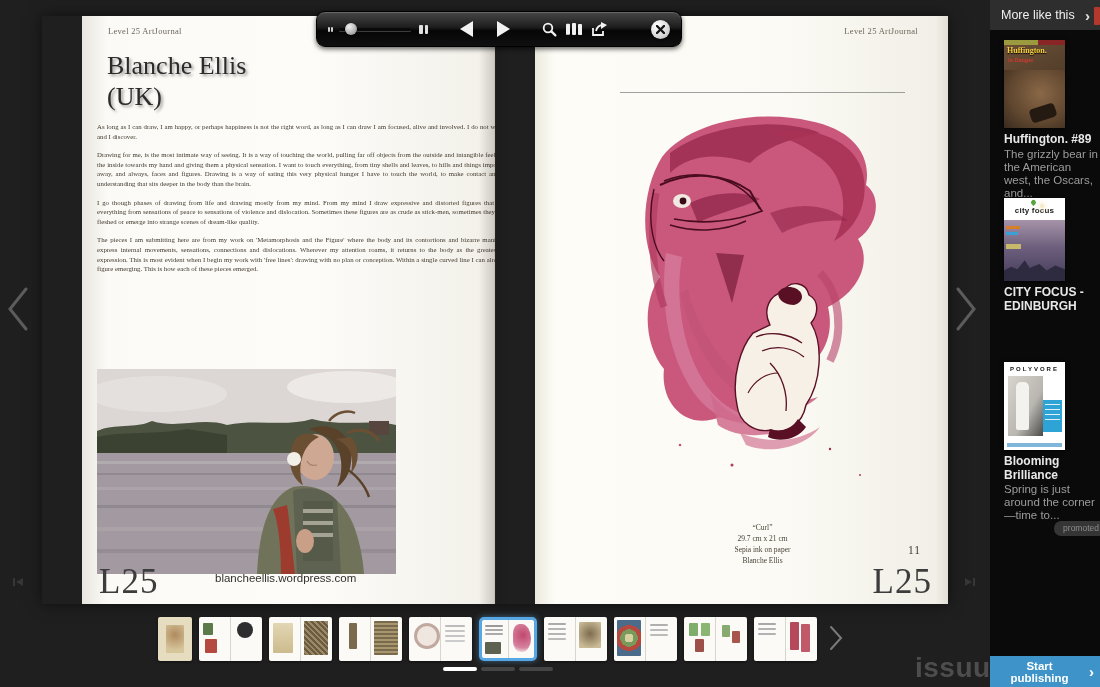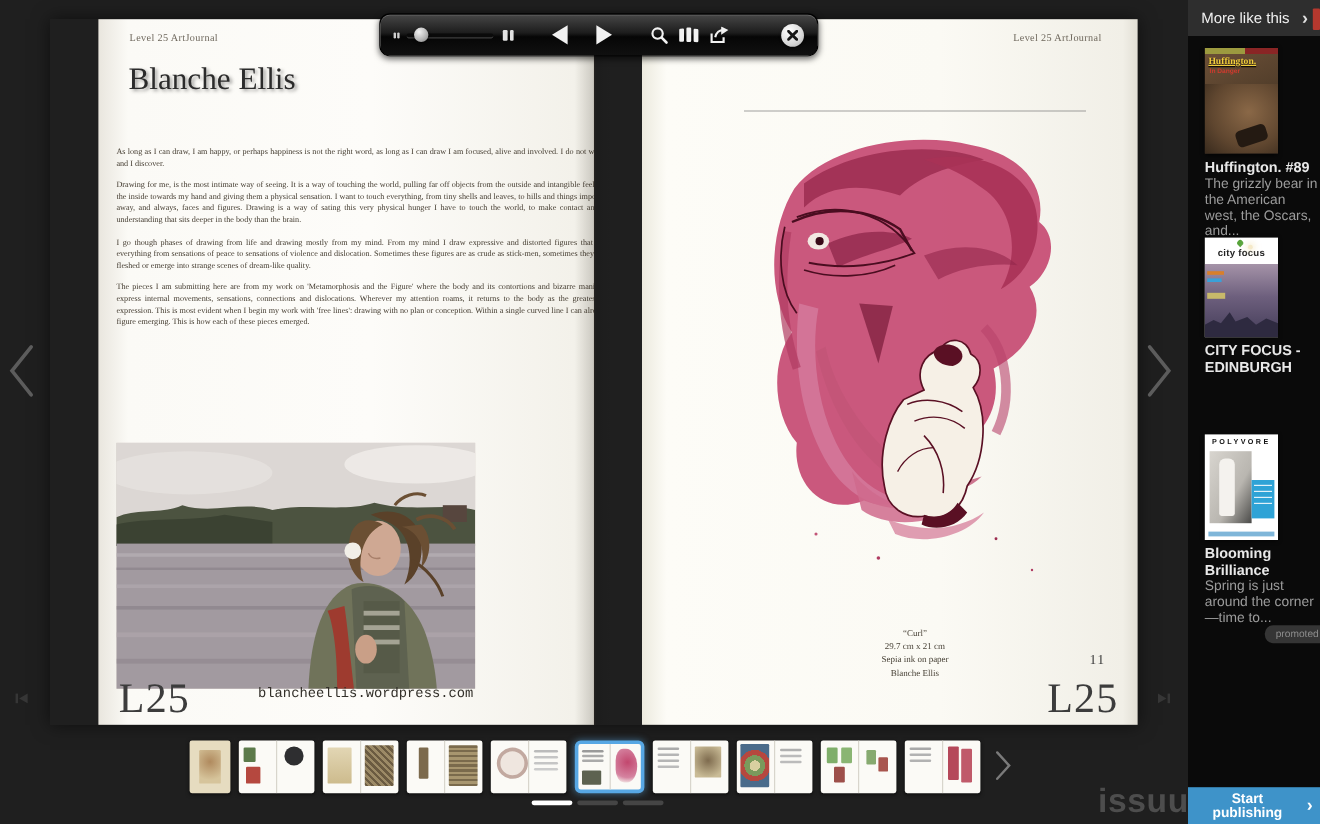--- a/index.html
+++ b/index.html
@@ -21,21 +21,21 @@
   .page.right .running-head{right:30px;}
 
   #article-title{position:absolute;left:25px;top:34px;font-family:"Liberation Serif",serif;font-size:26px;line-height:31px;color:#2b2b2b;text-shadow:2px 2px 3px rgba(0,0,0,.38);}
   #article-body{position:absolute;left:15px;top:106px;width:425px;font-family:"Liberation Serif",serif;font-size:6.8px;line-height:9.6px;color:#423a2e;text-align:justify;}
   #article-body p{margin:0 0 9px 0;}
 
   #artist-photo{position:absolute;left:15px;top:353px;width:299px;height:205px;background:#cfc8c4;}
   .brandmark{position:absolute;font-family:"Liberation Serif",serif;font-size:35px;color:#3c3c3c;letter-spacing:1px;}
   #brandmark-left{left:17px;top:546px;}
   #brandmark-right{right:16px;top:546px;}
-  #artist-site{position:absolute;left:133px;top:556px;font-family:Liberation Mono, monospace;font-size:11.5px;color:#33302a;}
+  #artist-site{position:absolute;left:133px;top:556px;font-family:Liberation Sans, sans-serif;font-size:11.5px;color:#33302a;}
 
   #artwork{position:absolute;left:85px;top:76px;width:285px;height:402px;border-top:1px solid rgba(110,110,110,.65);}
   #artwork-caption{position:absolute;left:150px;top:506px;width:155px;text-align:center;font-family:"Liberation Serif",serif;font-size:7.5px;line-height:11px;color:#4a4439;}
   #page-number{position:absolute;left:373px;top:528px;font-family:"Liberation Serif",serif;font-size:11.5px;color:#3a3a3a;letter-spacing:1px;}
 
   
   #toolbar{position:absolute;left:316px;top:11px;width:366px;height:36px;border-radius:9px;
     background:linear-gradient(#474747,#1d1d1d 45%,#060606 55%,#101010);border:1px solid #000;
     box-shadow:0 2px 5px rgba(0,0,0,.6), inset 0 1px 0 rgba(255,255,255,.18);
     display:flex;align-items:center;padding:0 11px;box-sizing:border-box;}
@@ -100,21 +100,21 @@
   .side-item{position:absolute;left:14px;width:92px;cursor:pointer;}
   #side-item-1{top:40px;} #side-item-2{top:198px;} #side-item-3{top:362px;}
   .cover{position:relative;width:61px;box-shadow:0 1px 4px rgba(0,0,0,.8);overflow:hidden;}
   .side-title{margin-top:5px;color:#e8e8e8;font-size:12px;font-weight:bold;line-height:13.5px;width:96px;}
   .side-desc{margin-top:1px;color:#9c9c9c;font-size:11.5px;line-height:13px;width:96px;}
   .promoted-badge{position:absolute;right:-8px;bottom:-14px;background:#353535;color:#8d8d8d;font-size:8.5px;padding:1px 9px;border-radius:7px;}
 
   
   #cover-huff{height:88px;background:linear-gradient(155deg,#6e5138 0%,#55402c 45%,#30241b 100%);}
   #cover-huff .topstrip{position:absolute;left:0;top:0;width:61px;height:5px;background:linear-gradient(90deg,#9c9a3f 0 55%,#8a2525 55% 100%);}
-  #cover-huff .masthead{position:absolute;left:3px;top:6px;font-family:"Liberation Serif",serif;font-weight:bold;font-size:8px;color:#f3cf3d;text-shadow:0 1px 1px #000;text-decoration:underline;}
+  #cover-huff .masthead{position:absolute;left:3px;top:6px;font-family:"Liberation Serif",serif;font-weight:bold;font-size:8px;color:#f3cf3d;text-shadow:0 1px 1px #000;}
   #cover-huff .tagline{position:absolute;left:4px;top:17px;font-weight:bold;font-size:5.5px;color:#cf3a2e;}
   #cover-huff .bear{position:absolute;left:0;bottom:0;width:61px;height:58px;background:radial-gradient(ellipse at 60% 40%,#8a6847,#5f462f 60%,#382a1d 100%);}
   #cover-huff .snout{position:absolute;left:26px;bottom:8px;width:26px;height:14px;background:#241a12;transform:rotate(-18deg);border-radius:4px;}
 
   
   #cover-city{height:83px;background:#ffffff;}
   #cover-city .pin{position:absolute;left:27px;top:2px;width:5px;height:5px;border-radius:50% 50% 50% 0;background:#57a33a;transform:rotate(-45deg);}
   #cover-city .masthead{position:absolute;left:0;top:8px;width:61px;text-align:center;font-size:8px;font-weight:bold;color:#222;letter-spacing:.2px;}
   #cover-city .photo{position:absolute;left:0;top:22px;width:61px;height:61px;background:linear-gradient(#a593a8 0%,#6d5f7d 45%,#433c58 100%);}
   #cover-city .castle{position:absolute;left:0;bottom:0;width:61px;height:26px;background:#2e2a40;clip-path:polygon(0 60%,12% 45%,22% 55%,34% 20%,42% 50%,58% 35%,70% 60%,84% 40%,100% 55%,100% 100%,0 100%);}
@@ -137,20 +137,21 @@
 </head>
 <body>
 
 <div id="stage">
 
   <div id="spread">
     <div class="page left">
       <div class="running-head">Level 25 ArtJournal</div>
       <div id="article-title">
         <div>Blanche Ellis</div>
+        <div>(UK)</div>
       </div>
       <div id="article-body">
         <p>As long as I can draw, I am happy, or perhaps happiness is not the right word, as long as I can draw I am focused, alive and involved. I do not worry, I act and I discover.</p>
         <p>Drawing for me, is the most intimate way of seeing. It is a way of touching the world, pulling far off objects from the outside and intangible feelings from the inside towards my hand and giving them a physical sensation. I want to touch everything, from tiny shells and leaves, to hills and things impossibly far away, and always, faces and figures. Drawing is a way of sating this very physical hunger I have to touch the world, to make contact and find an understanding that sits deeper in the body than the brain.</p>
         <p>I go though phases of drawing from life and drawing mostly from my mind. From my mind I draw expressive and distorted figures that represent everything from sensations of peace to sensations of violence and dislocation. Sometimes these figures are as crude as stick-men, sometimes they are fully-fleshed or emerge into strange scenes of dream-like quality.</p>
         <p>The pieces I am submitting here are from my work on 'Metamorphosis and the Figure' where the body and its contortions and bizarre manifestations express internal movements, sensations, connections and dislocations. Wherever my attention roams, it returns to the body as the greatest site for expression. This is most evident when I begin my work with 'free lines': drawing with no plan or conception. Within a single curved line I can already see a figure emerging. This is how each of these pieces emerged.</p>
       </div>
       <div id="artist-photo">
         <svg width="299" height="205" viewBox="0 0 299 205">
           <rect x="0" y="0" width="299" height="70" fill="#dcd7d4"></rect>

